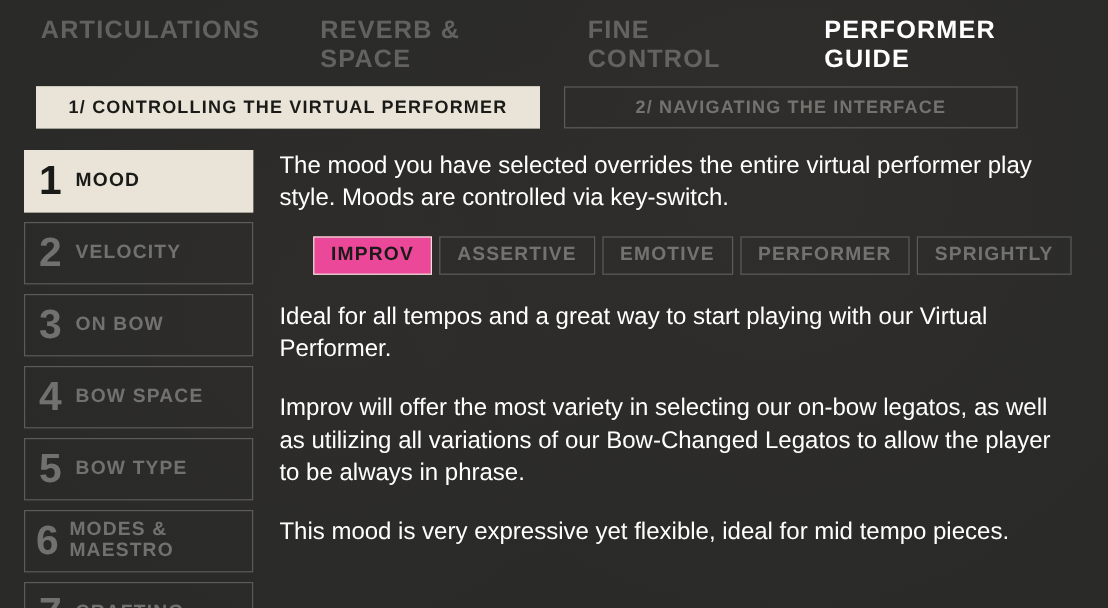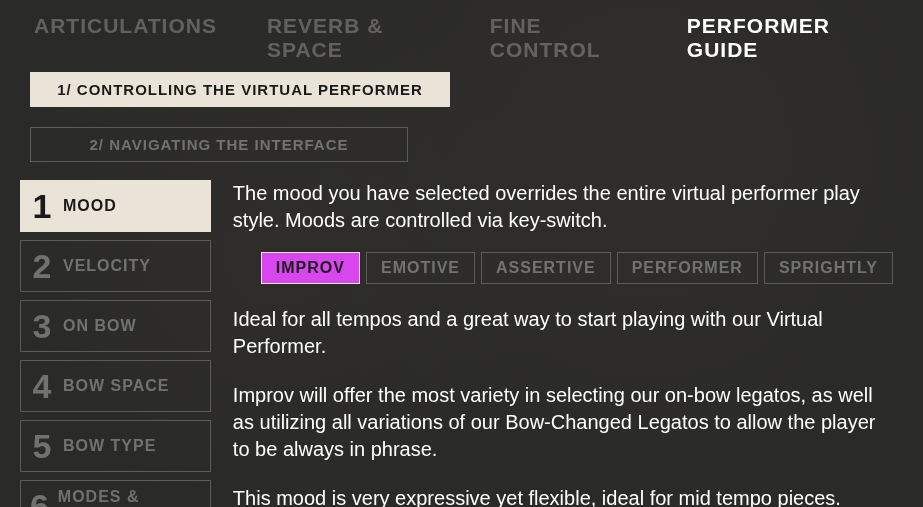--- a/index.html
+++ b/index.html
@@ -24,21 +24,20 @@
   font-weight: 700;
   letter-spacing: 1px;
   color: rgba(200,200,195,0.35);
   cursor: pointer;
 }
 .top-tab.active { color: #fff; }
 .sub-tabs {
   display: flex;
   gap: 20px;
   padding: 10px 30px 0 30px;
-  flex-direction: column;
 }
 .sub-tab {
   border: 1px solid rgba(140,140,135,0.5);
   padding: 8px 0;
   font-size: 15px;
   font-weight: 700;
   letter-spacing: 1px;
   text-align: center;
   color: rgba(200,200,195,0.45);
   cursor: pointer;
@@ -98,21 +97,21 @@
 .mood-tab {
   border: 1px solid rgba(140,140,135,0.5);
   padding: 6px 14px;
   font-size: 16px;
   font-weight: 700;
   letter-spacing: 1px;
   color: rgba(200,200,195,0.45);
   cursor: pointer;
 }
 .mood-tab.active {
-  background: #d946ef;
+  background: #ec4899;
   color: #1a1a18;
   border-color: #e9e4d7;
   margin-left: 28px;
 }
 .para {
   font-size: 20px;
   line-height: 1.35;
   font-weight: 500;
   margin-bottom: 22px;
 }
@@ -158,22 +157,22 @@
       </div>
       <div class="side-item">
         <div class="side-num">7</div>
         <div class="side-label">CRAFTING</div>
       </div>
     </div>
   <div class="content">
     <div class="intro">The mood you have selected overrides the entire virtual performer play style. Moods are controlled via key-switch.</div>
     <div class="mood-tabs">
         <div class="mood-tab active">IMPROV</div>
+        <div class="mood-tab">ASSERTIVE</div>
         <div class="mood-tab">EMOTIVE</div>
-        <div class="mood-tab">ASSERTIVE</div>
         <div class="mood-tab">PERFORMER</div>
         <div class="mood-tab">SPRIGHTLY</div>
       </div>
     <div class="paragraphs">
         <div class="para">Ideal for all tempos and a great way to start playing with our Virtual Performer.</div>
         <div class="para">Improv will offer the most variety in selecting our on-bow legatos, as well as utilizing all variations of our Bow-Changed Legatos to allow the player to be always in phrase.</div>
         <div class="para">This mood is very expressive yet flexible, ideal for mid tempo pieces.</div>
       </div>
   </div>
 </div>

